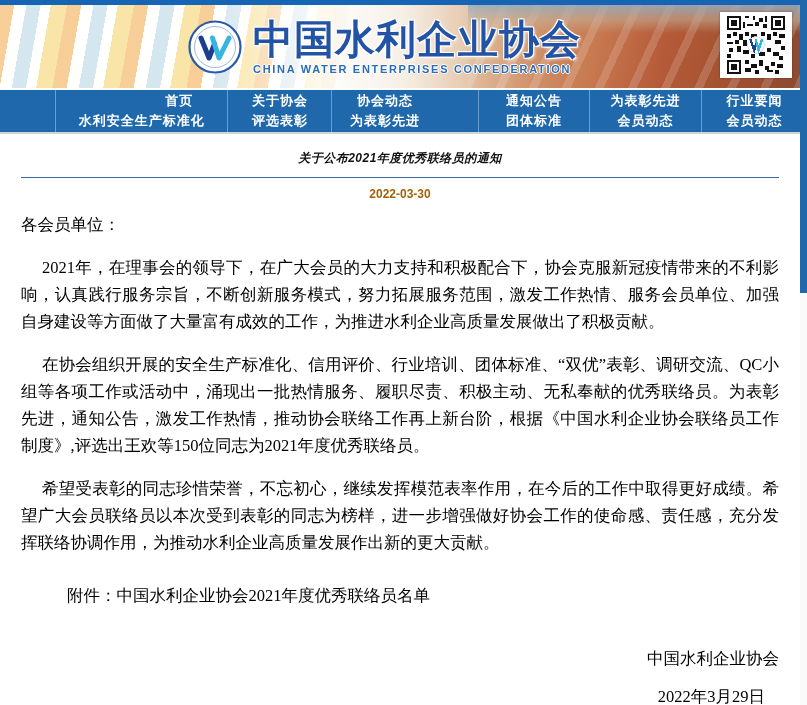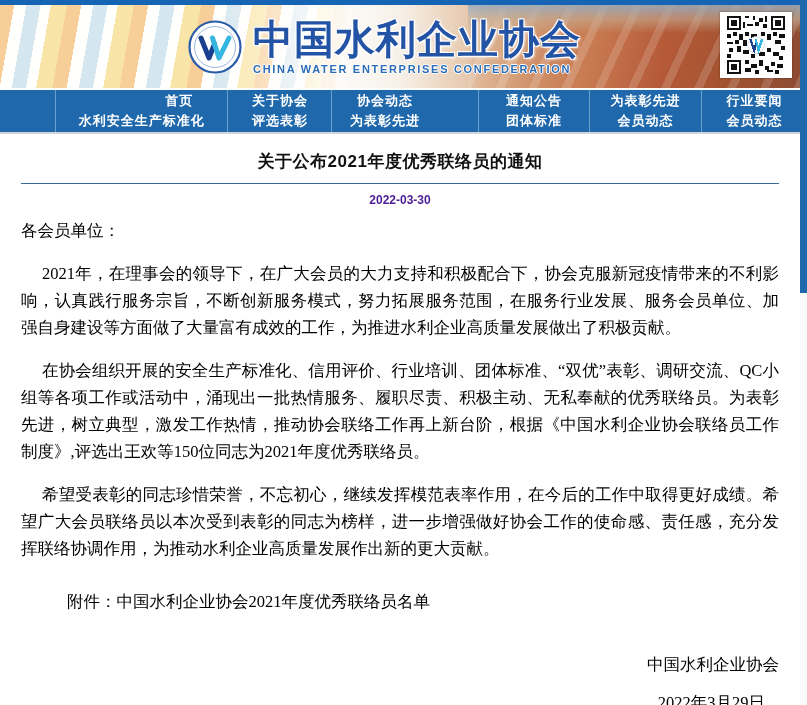--- a/index.html
+++ b/index.html
@@ -52,24 +52,24 @@
   .nav-col:nth-of-type(4){width:112px;}
   .nav-col:nth-of-type(5){width:118px;margin-left:40px;}
   .nav-col:nth-of-type(6){width:118px;}
   .nav-col:nth-of-type(7){width:112px;}
   .nav-link{height:20px;line-height:20px;color:#fff;font-size:13px;font-weight:bold;
             text-align:center;letter-spacing:1px;cursor:pointer;white-space:nowrap;}
   .nav-col.col-home .nav-link.top{text-align:right;padding-right:34px;}
 
   
   .article{position:absolute;top:134px;left:0;right:7px;}
-  .article-title{margin:16px 21px 0;text-align:center;font-size:17px;font-weight:bold;color:#111;
-                 letter-spacing:.5px;font-family:"Liberation Sans","DejaVu Sans",sans-serif;}
+  .article-title{margin:16px 21px 0;text-align:center;font-size:12px;font-weight:bold;color:#111;
+                 letter-spacing:.5px;font-family:"Liberation Sans","DejaVu Sans",sans-serif;font-style:italic;}
   .title-rule{margin:10px 21px 0;border:none;border-top:1px solid #33699c;height:0;}
-  .pubdate{text-align:center;font-size:12px;font-weight:bold;color:#4c1d95;margin-top:9px;}
+  .pubdate{text-align:center;font-size:12px;font-weight:bold;color:#a16207;margin-top:9px;}
   .body-text{margin:10px 21px 0;font-family:"Liberation Serif","DejaVu Serif",serif;
              font-size:16.5px;line-height:27px;color:#000;text-align:justify;}
   .salutation{}
   .body-text p{margin:16px 0 0;text-indent:21px;}
   .body-text p.attachment{margin-top:26px;text-indent:46px;cursor:pointer;}
   .signer{margin-top:36px;text-align:right;padding-right:0;}
   .sign-date{margin-top:11px;text-align:right;padding-right:14px;}
 
   
   .scrollbar{position:absolute;top:0;right:0;width:7px;height:705px;background:#fafafa;z-index:9;}
@@ -190,22 +190,22 @@
     </div>
     <div class="nav-spacer-r"></div>
   </nav>
 
   <main class="article">
     <h1 class="article-title">关于公布2021年度优秀联络员的通知</h1>
     <hr class="title-rule">
     <div class="pubdate">2022-03-30</div>
     <div class="body-text">
       <div class="salutation">各会员单位：</div>
-      <p>2021年，在理事会的领导下，在广大会员的大力支持和积极配合下，协会克服新冠疫情带来的不利影响，认真践行服务宗旨，不断创新服务模式，努力拓展服务范围，在服务行业发展、服务会员单位、加强自身建设等方面做了大量富有成效的工作，为推进水利企业高质量发展做出了积极贡献。</p>
-      <p>在协会组织开展的安全生产标准化、信用评价、行业培训、团体标准、“双优”表彰、调研交流、QC小组等各项工作或活动中，涌现出一批热情服务、履职尽责、积极主动、无私奉献的优秀联络员。为表彰先进，树立典型，激发工作热情，推动协会联络工作再上新台阶，根据《中国水利企业协会联络员工作制度》,评选出王欢等150位同志为2021年度优秀联络员。</p>
+      <p>2021年，在理事会的领导下，在广大会员的大力支持和积极配合下，协会克服新冠疫情带来的不利影响，认真践行服务宗旨，不断创新服务模式，努力拓展服务范围，激发工作热情、服务会员单位、加强自身建设等方面做了大量富有成效的工作，为推进水利企业高质量发展做出了积极贡献。</p>
+      <p>在协会组织开展的安全生产标准化、信用评价、行业培训、团体标准、“双优”表彰、调研交流、QC小组等各项工作或活动中，涌现出一批热情服务、履职尽责、积极主动、无私奉献的优秀联络员。为表彰先进，通知公告，激发工作热情，推动协会联络工作再上新台阶，根据《中国水利企业协会联络员工作制度》,评选出王欢等150位同志为2021年度优秀联络员。</p>
       <p>希望受表彰的同志珍惜荣誉，不忘初心，继续发挥模范表率作用，在今后的工作中取得更好成绩。希望广大会员联络员以本次受到表彰的同志为榜样，进一步增强做好协会工作的使命感、责任感，充分发挥联络协调作用，为推动水利企业高质量发展作出新的更大贡献。</p>
       <p class="attachment">附件：中国水利企业协会2021年度优秀联络员名单</p>
       <div class="signer">中国水利企业协会</div>
       <div class="sign-date">2022年3月29日</div>
     </div>
   </main>
 
   <div class="scrollbar">
     <div class="scroll-thumb"></div>
   </div>

